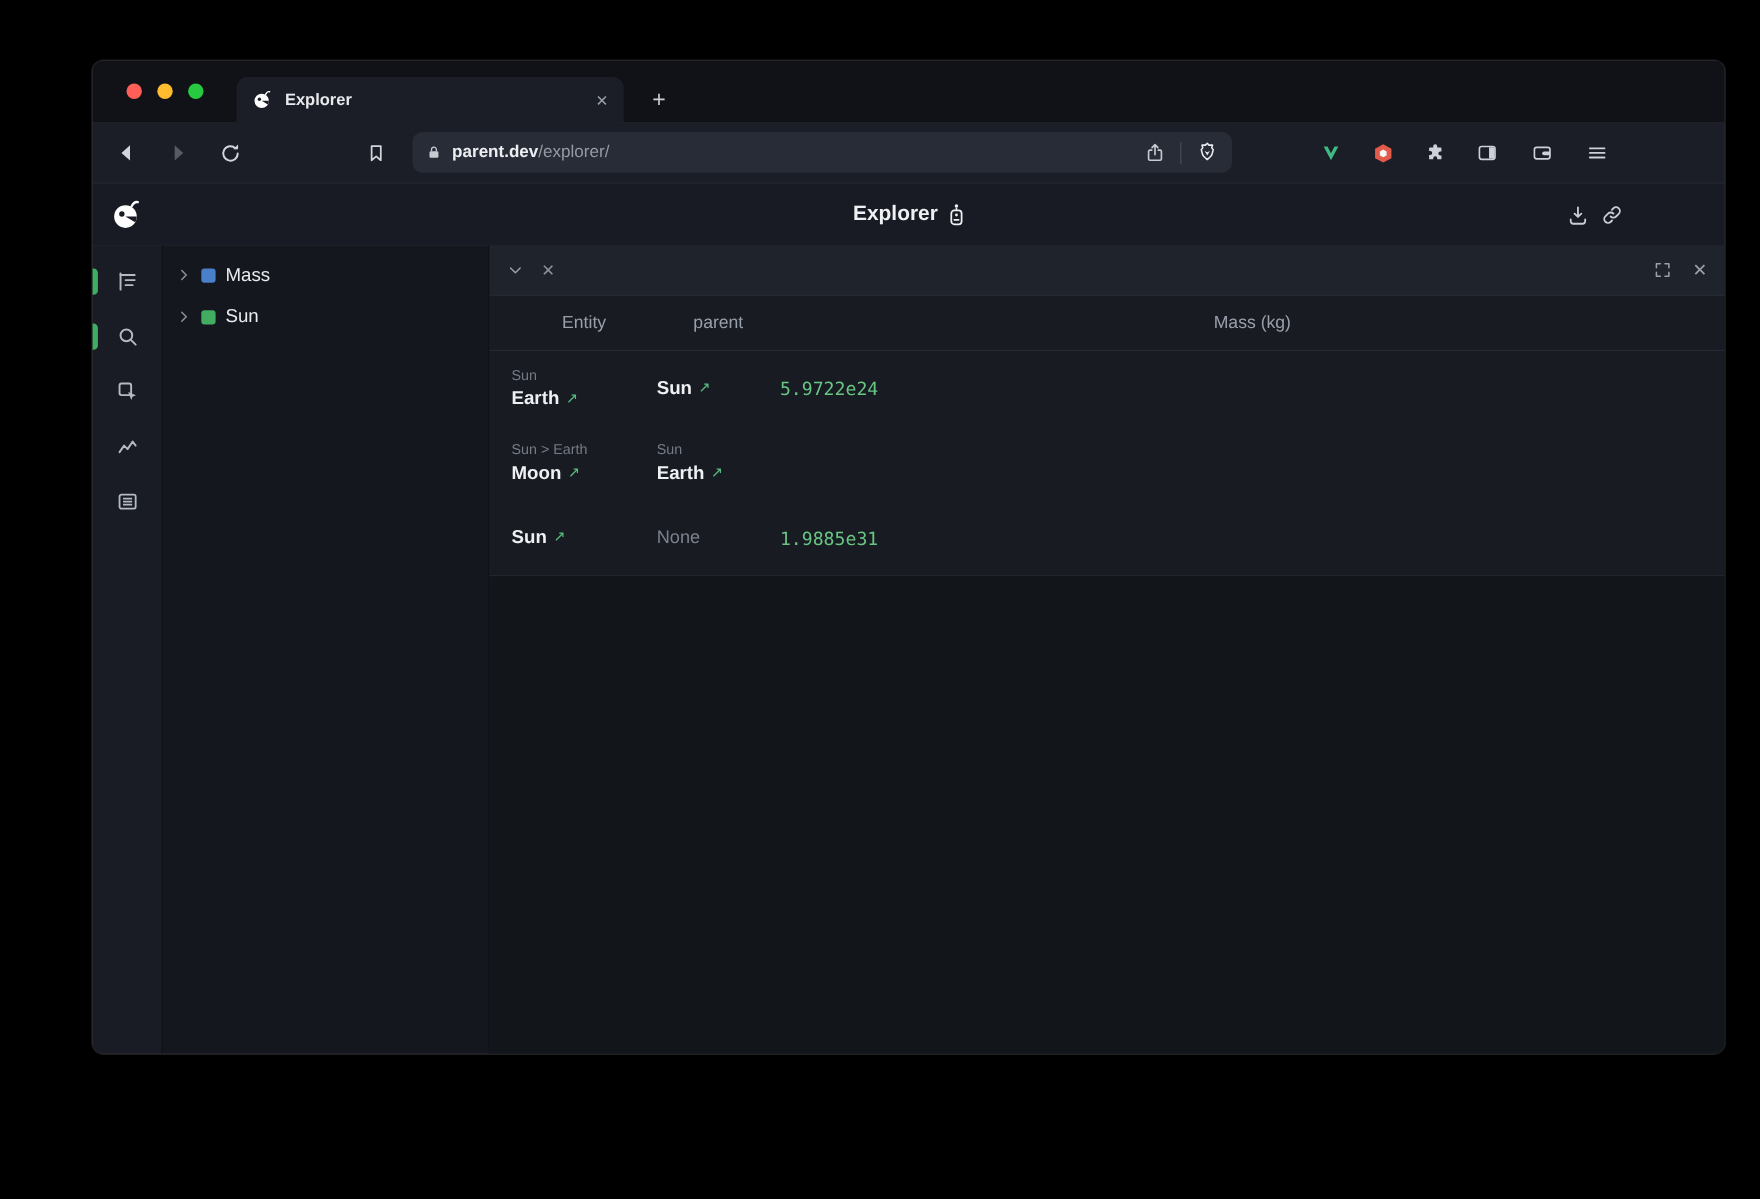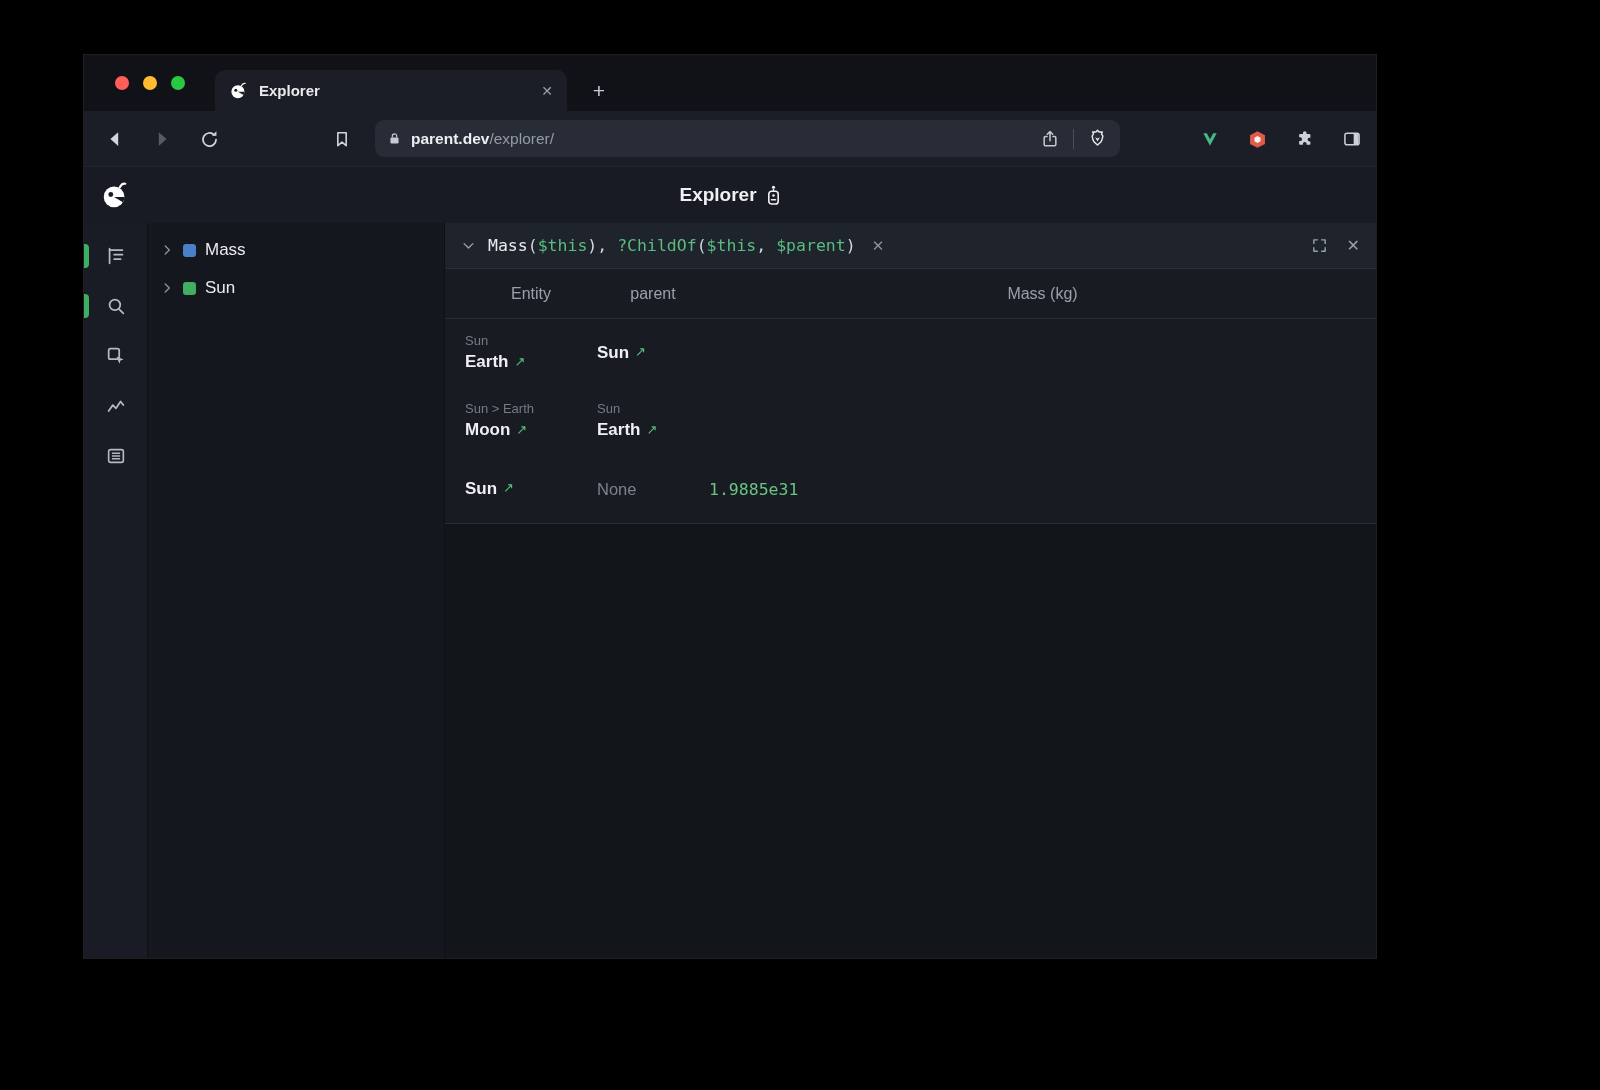--- a/index.html
+++ b/index.html
@@ -1,21 +1,21 @@
 <!DOCTYPE html>
 <html><head>
 <meta charset="utf-8">
 <style>
   * { margin:0; padding:0; box-sizing:border-box; }
   html,body { width:1600px; height:1090px; background:#000; overflow:hidden;
               font-family:"Liberation Sans", sans-serif; }
   svg { display:block; }
 
-  .window { position:absolute; left:84px; top:55px; width:1292px; height:903px;
-            background:#404040; border-radius:0; overflow:hidden;
+  .window { position:absolute; left:84px; top:55px; width:1484px; height:903px;
+            background:#404040; border-radius:10px; overflow:hidden;
             outline:1px solid rgba(255,255,255,.12);
             box-shadow:0 25px 70px rgba(0,0,0,.7); }
 
   
   .tabstrip { position:relative; height:56px; background:#101218; }
   .traffic { position:absolute; left:31px; top:0; height:56px; display:flex; align-items:center; gap:14px; }
   .light { width:14px; height:14px; border-radius:50%; }
   .light.red{background:#ff5f57;} .light.yellow{background:#febc2e;} .light.green{background:#28c840;}
   .tab { position:absolute; left:131px; bottom:0; width:352px; height:41px; background:#1b1e26;
          border-radius:10px 10px 0 0; display:flex; align-items:center; padding:0 14px; gap:11px; }
@@ -280,21 +280,20 @@
   </div>
       </div>
 
     <div class="querypanel">
       <div class="queryheader">
         <span>
           <svg width="15" height="15" viewBox="0 0 24 24">
               <path d="M5 9l7 7 7-7" fill="none" stroke="#9aa0ab" stroke-width="2.2" stroke-linecap="round" stroke-linejoin="round"></path>
             </svg>
         </span>
-        <span class="query-code"><span class="q-ident">Mass</span><span class="q-punct">(</span><span class="q-var">$this</span><span class="q-punct">)</span><span class="q-punct">, </span><span class="q-var">?ChildOf</span><span class="q-punct">(</span><span class="q-var">$this</span><span class="q-punct">, </span><span class="q-var">$parent</span><span class="q-punct">)</span></span>
         <span class="query-clear">✕</span>
         <span class="qh-right">
           <span>
             <svg width="17" height="17" viewBox="0 0 24 24" fill="none" stroke="#9aa0ab" stroke-width="2" stroke-linecap="round" stroke-linejoin="round">
               <path d="M4 9V4h5M15 4h5v5M20 15v5h-5M9 20H4v-5"></path>
             </svg>
           </span>
           <span class="qh-close">✕</span>
         </span>
       </div>
@@ -314,20 +313,21 @@
         <span class="cell-arrow">↗</span>
       </div>
     </div>
     <div class="cell parent-cell">
 
       <div class="cell-main">
         <span class="cell-name">Sun</span>
         <span class="cell-arrow">↗</span>
       </div>
     </div>
+    <div class="cell mass-cell">5.9722e24</div>
   </div>
             <div class="trow">
     <div class="cell entity-cell">
       <div class="cell-path">Sun &gt; Earth</div>
       <div class="cell-main">
         <span class="cell-name">Moon</span>
         <span class="cell-arrow">↗</span>
       </div>
     </div>
     <div class="cell parent-cell">

